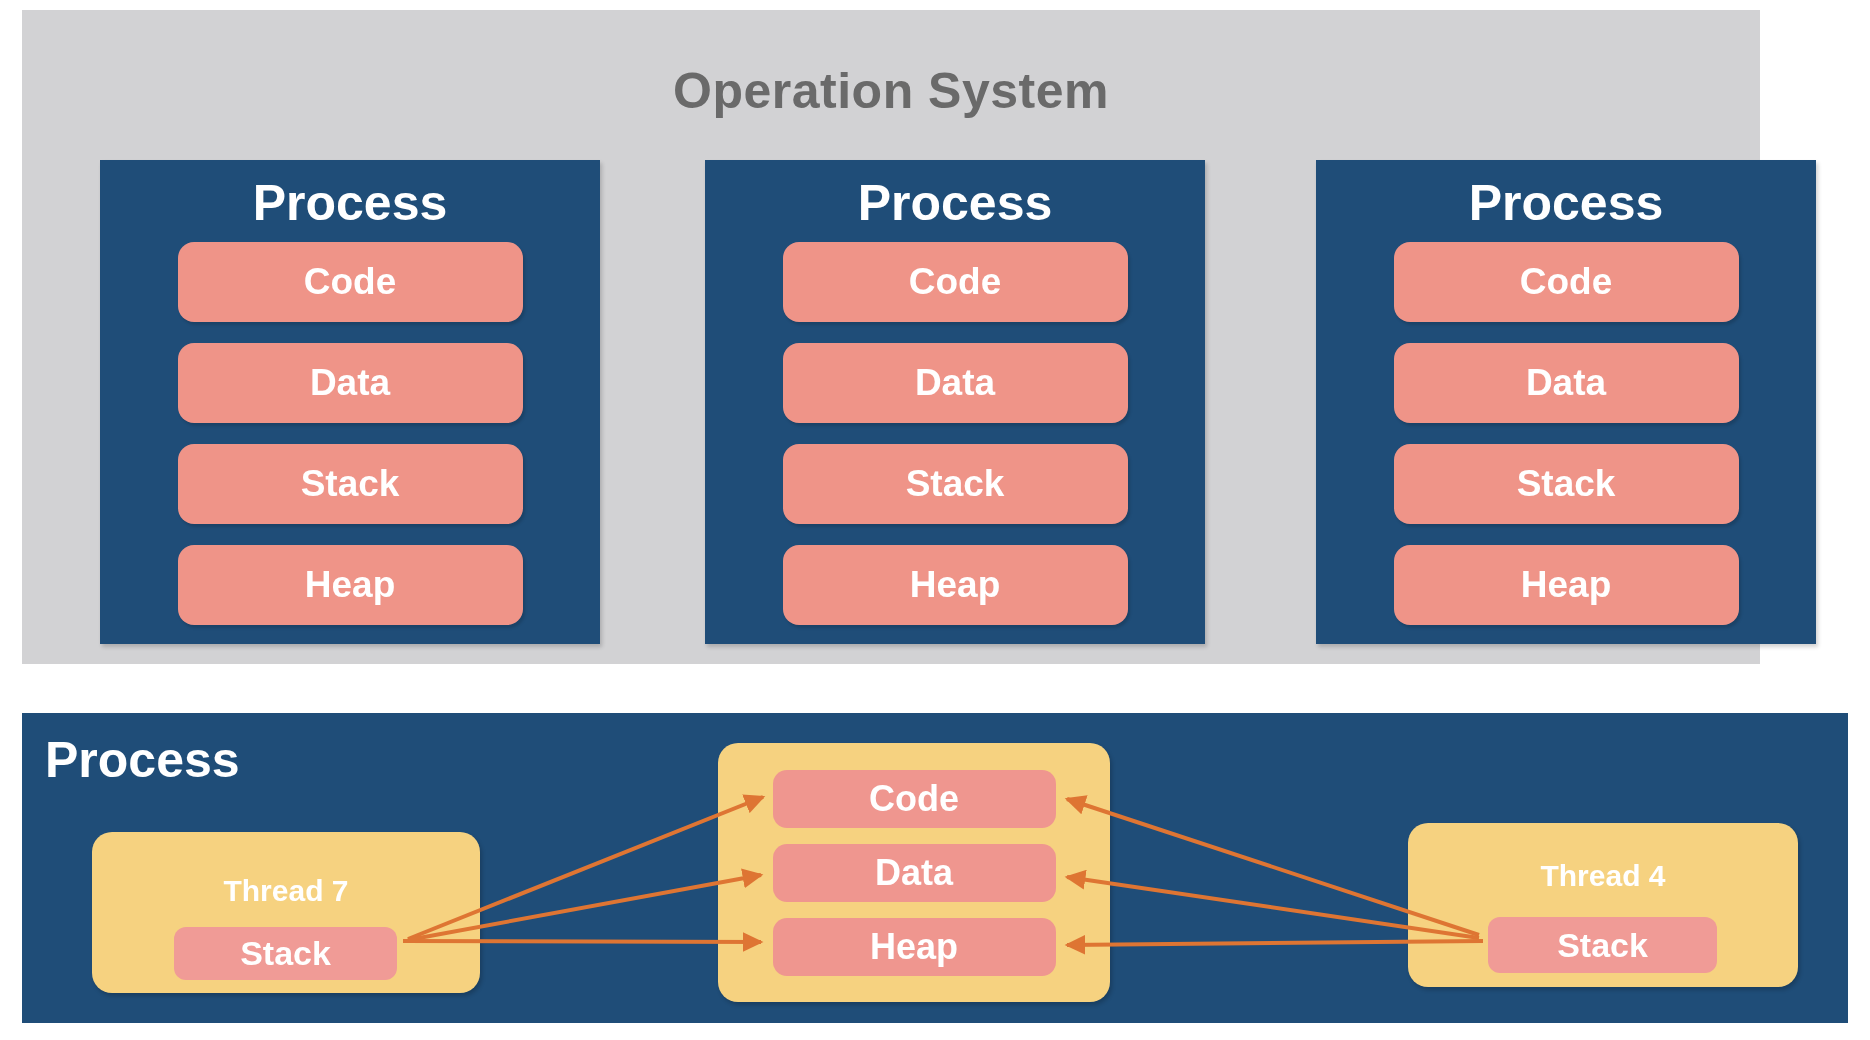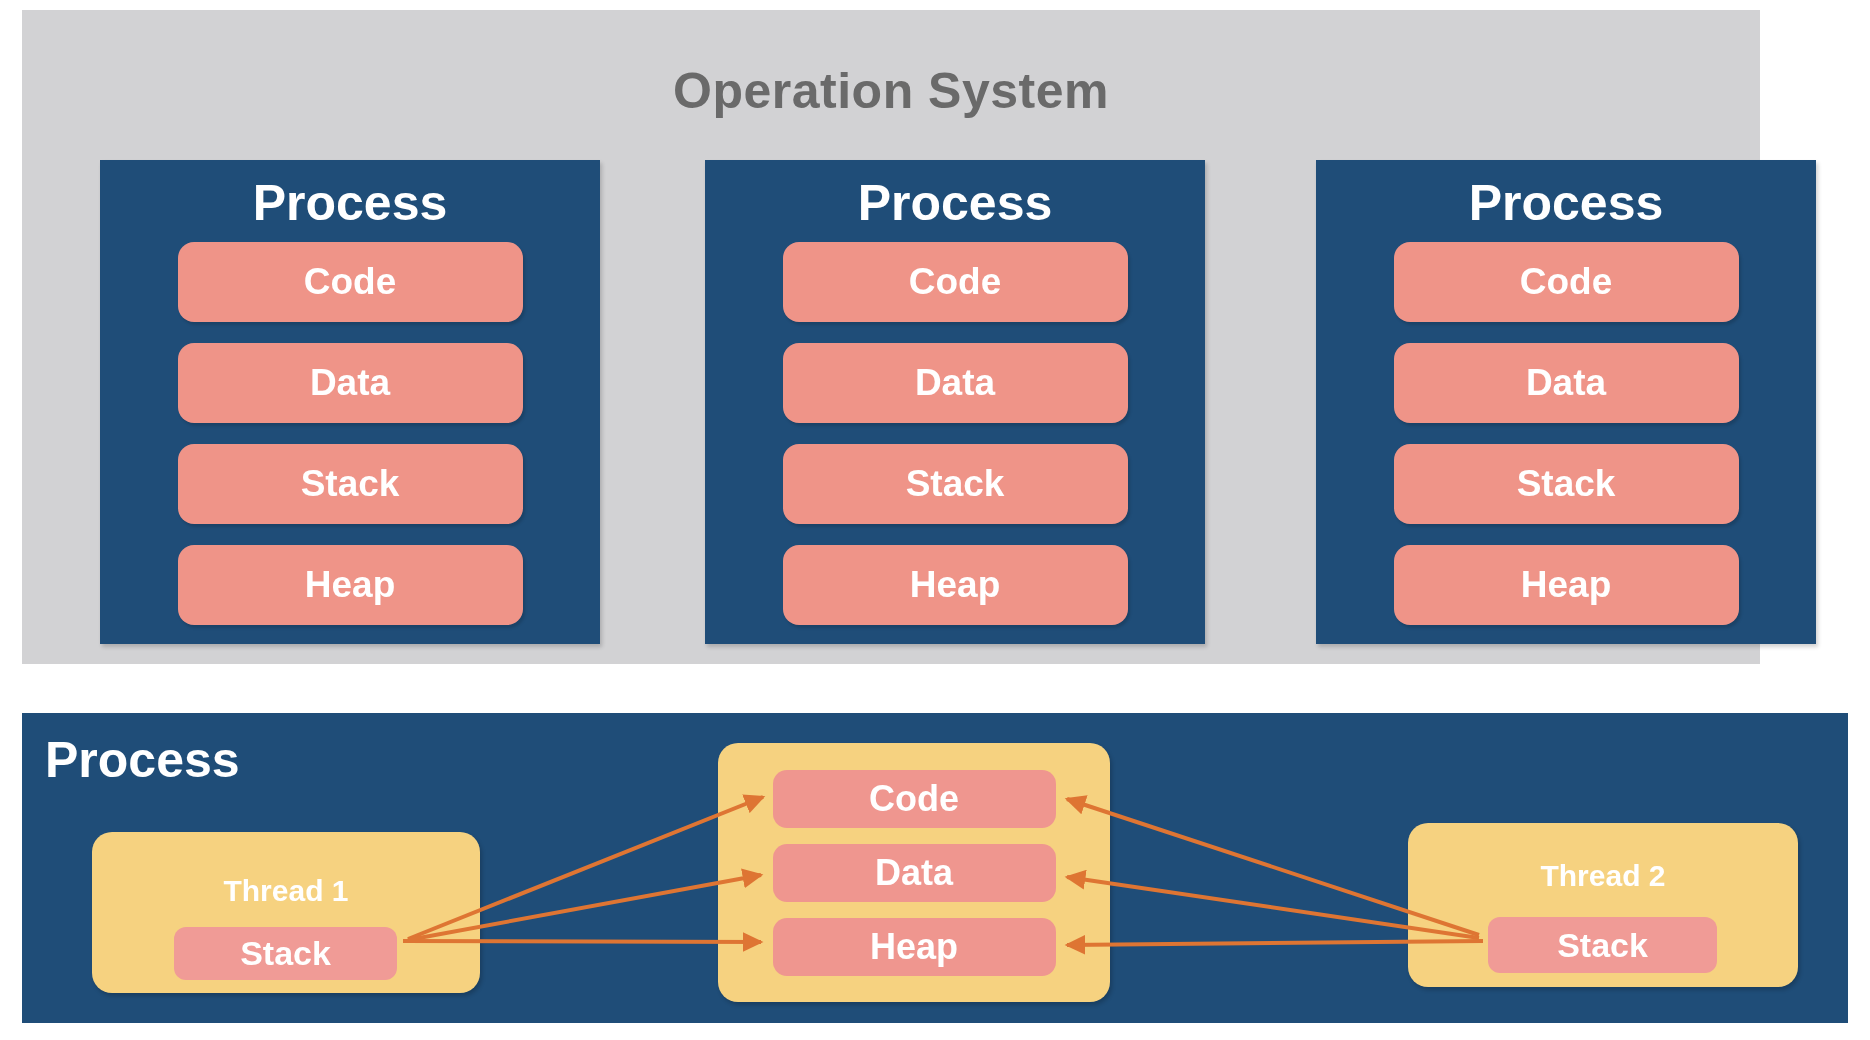--- a/index.html
+++ b/index.html
@@ -122,32 +122,32 @@
         <div class="segment">Stack</div>
         <div class="segment">Heap</div>
       </div>
     </div>
   </div>
 
   <div class="bottom-box">
     <div class="bottom-title">Process</div>
 
     <div class="thread-box t1">
-      <div class="thread-label">Thread 1</div>
+      <div class="thread-label">Thread 7</div>
       <div class="thread-stack">Stack</div>
     </div>
 
     <div class="shared-box">
       <div class="shared-segment">Code</div>
       <div class="shared-segment">Data</div>
       <div class="shared-segment">Heap</div>
     </div>
 
     <div class="thread-box t2">
-      <div class="thread-label">Thread 2</div>
+      <div class="thread-label">Thread 4</div>
       <div class="thread-stack">Stack</div>
     </div>
   </div>
 
   <svg class="arrows" viewBox="0 0 1870 1040" xmlns="http://www.w3.org/2000/svg">
     <defs>
       <marker id="ah" markerWidth="5.5" markerHeight="5" refX="4.6" refY="2.5" orient="auto" markerUnits="strokeWidth">
         <path d="M0,0 L5.2,2.5 L0,5 Z" fill="#DE7533"></path>
       </marker>
     </defs>

